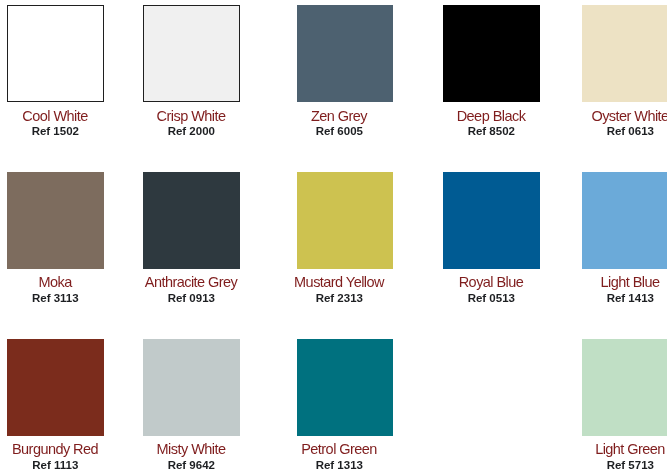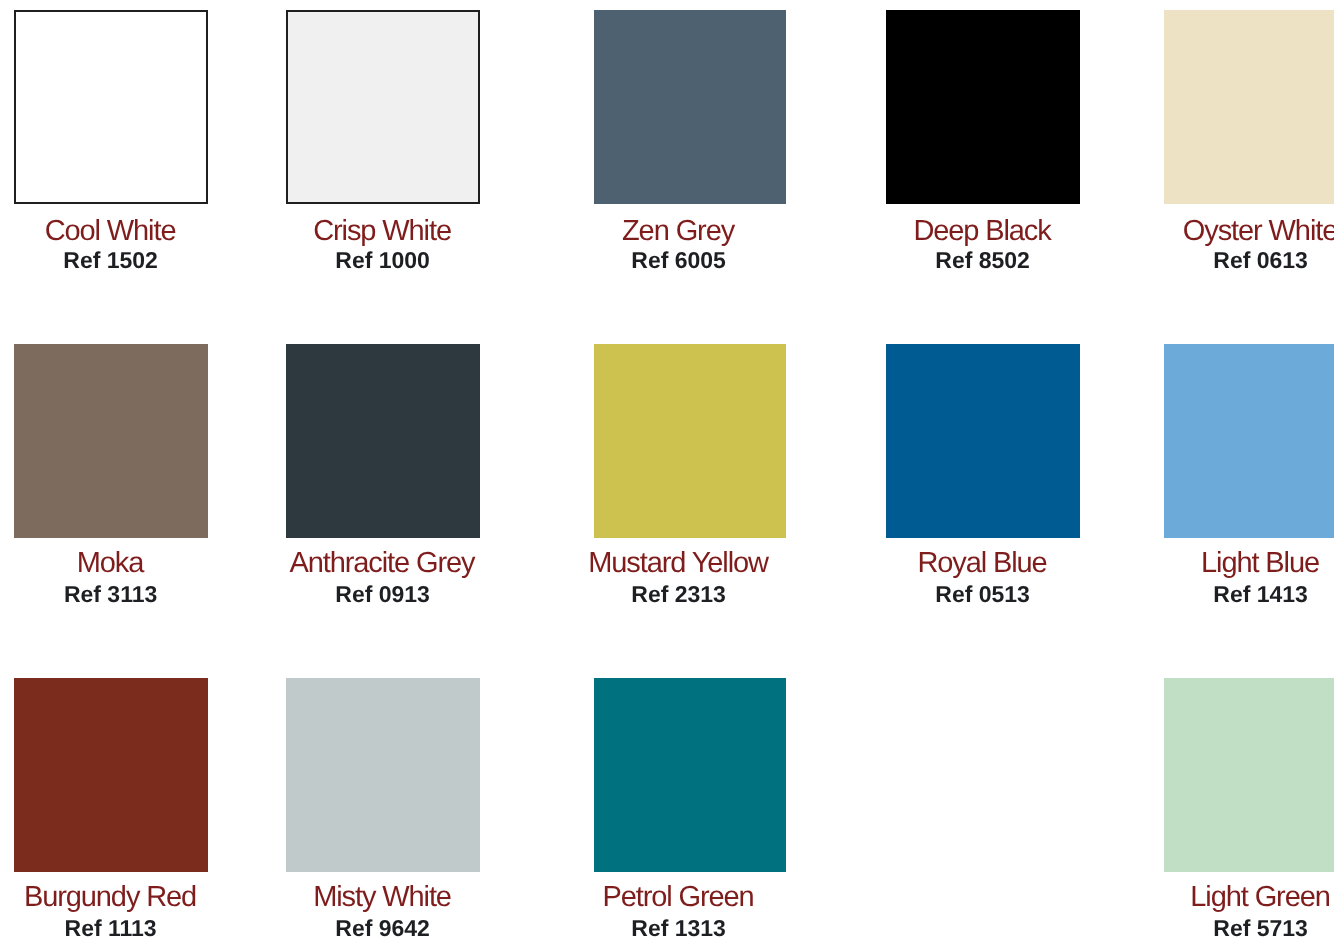--- a/index.html
+++ b/index.html
@@ -68,21 +68,21 @@
 
 <div class="grid">
   <div class="cell r0 c0">
     <div class="swatch" style="background: rgb(255, 255, 255); border: 1px solid rgb(31, 31, 31);"></div>
     <div class="name">Cool White</div>
     <div class="ref">Ref 1502</div>
   </div>
   <div class="cell r0 c1">
     <div class="swatch" style="background: rgb(240, 240, 240); border: 1px solid rgb(31, 31, 31);"></div>
     <div class="name">Crisp White</div>
-    <div class="ref">Ref 1000</div>
+    <div class="ref">Ref 2000</div>
   </div>
   <div class="cell r0 c2">
     <div class="swatch" style="background: rgb(77, 97, 112);"></div>
     <div class="name">Zen Grey</div>
     <div class="ref">Ref 6005</div>
   </div>
   <div class="cell r0 c3">
     <div class="swatch" style="background: rgb(0, 0, 0);"></div>
     <div class="name">Deep Black</div>
     <div class="ref">Ref 8502</div>

